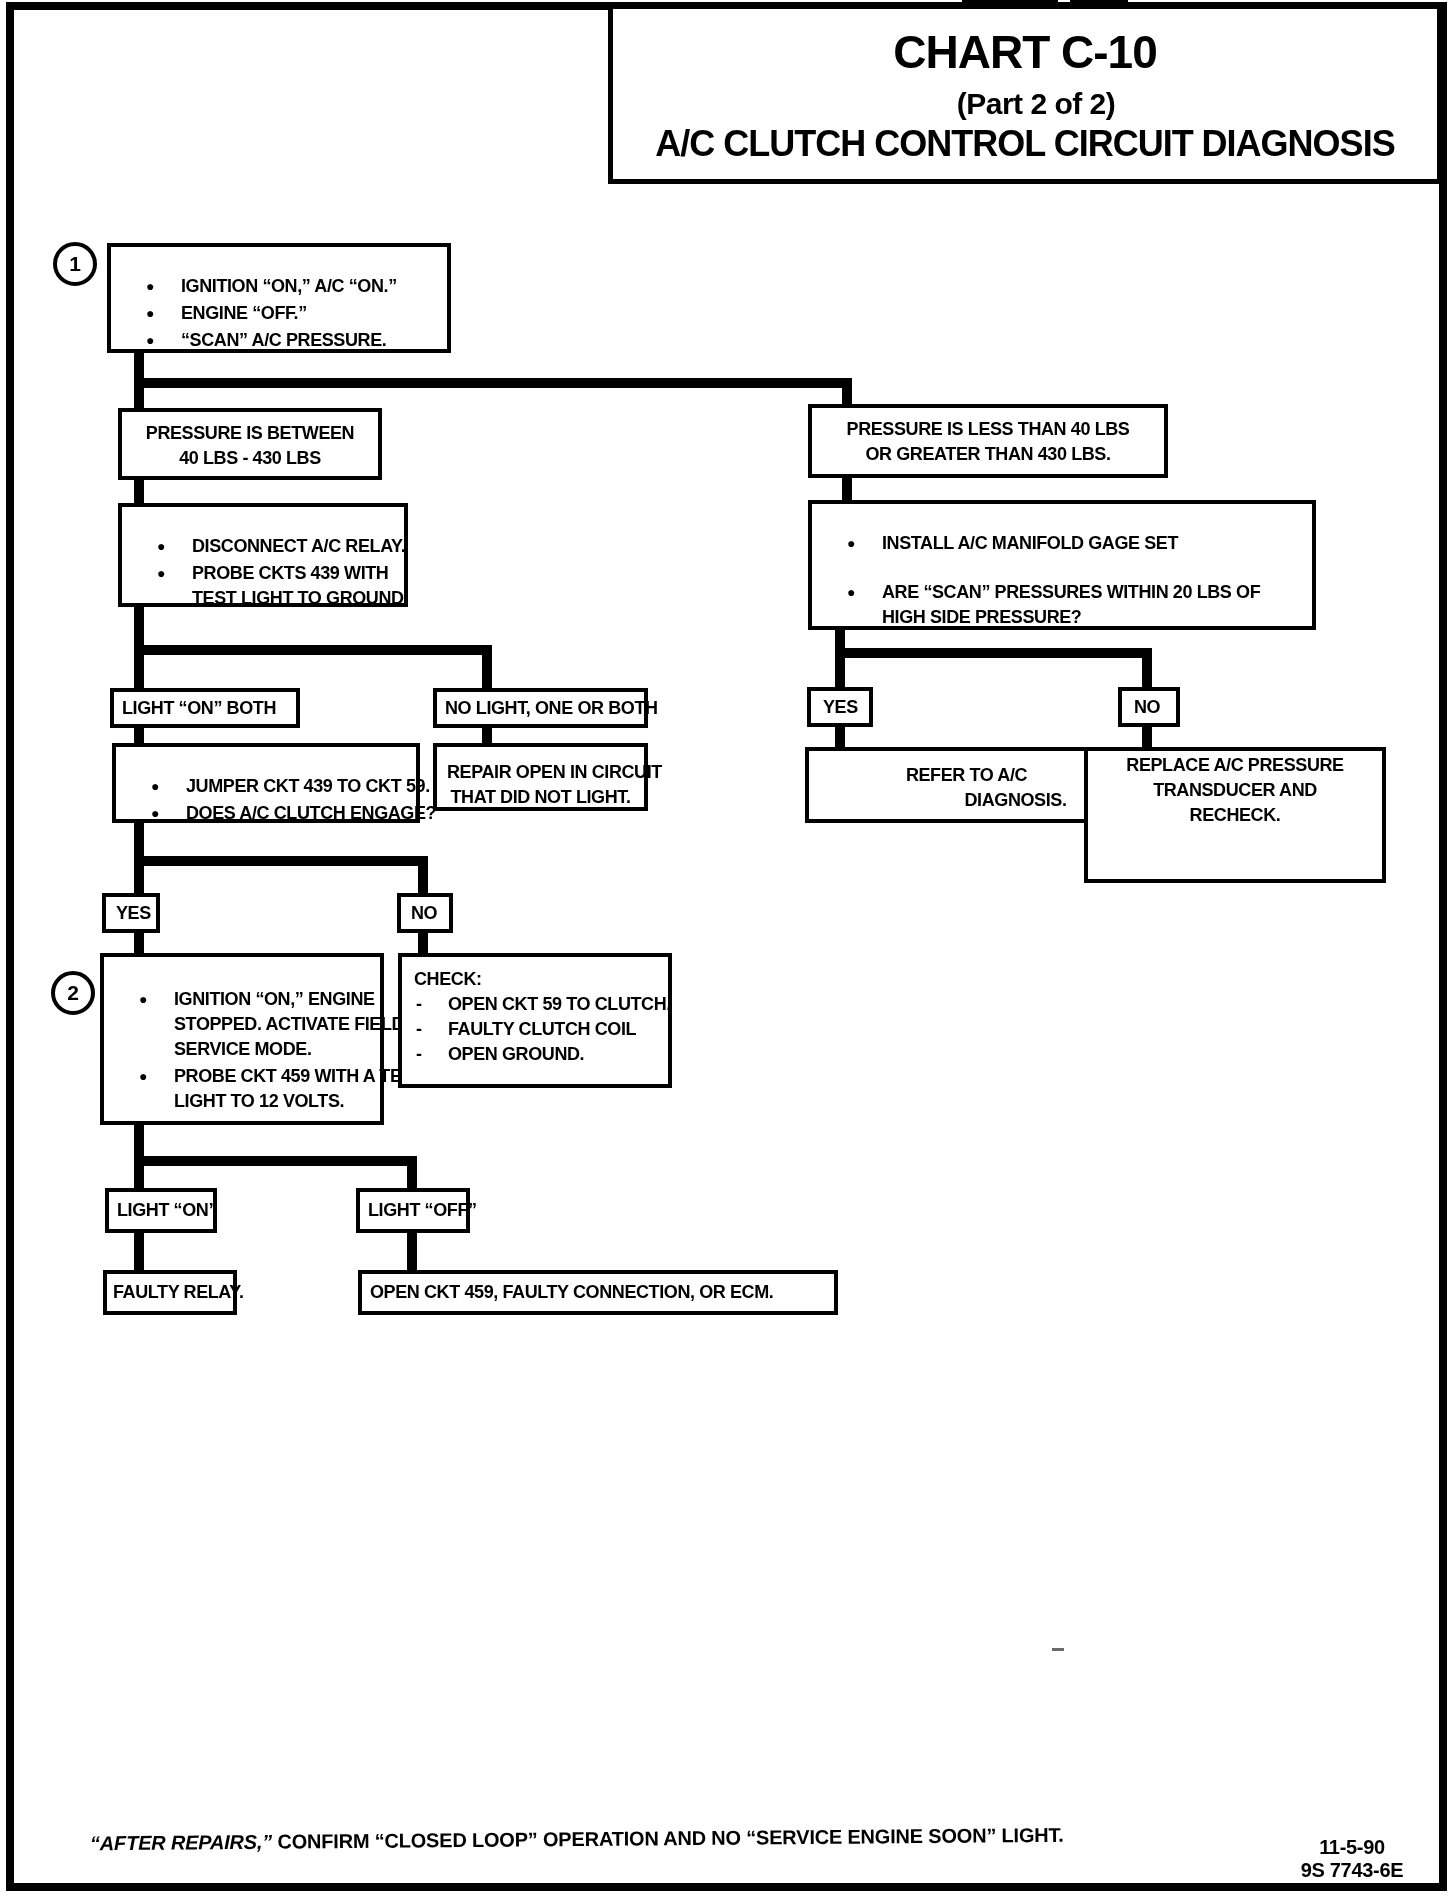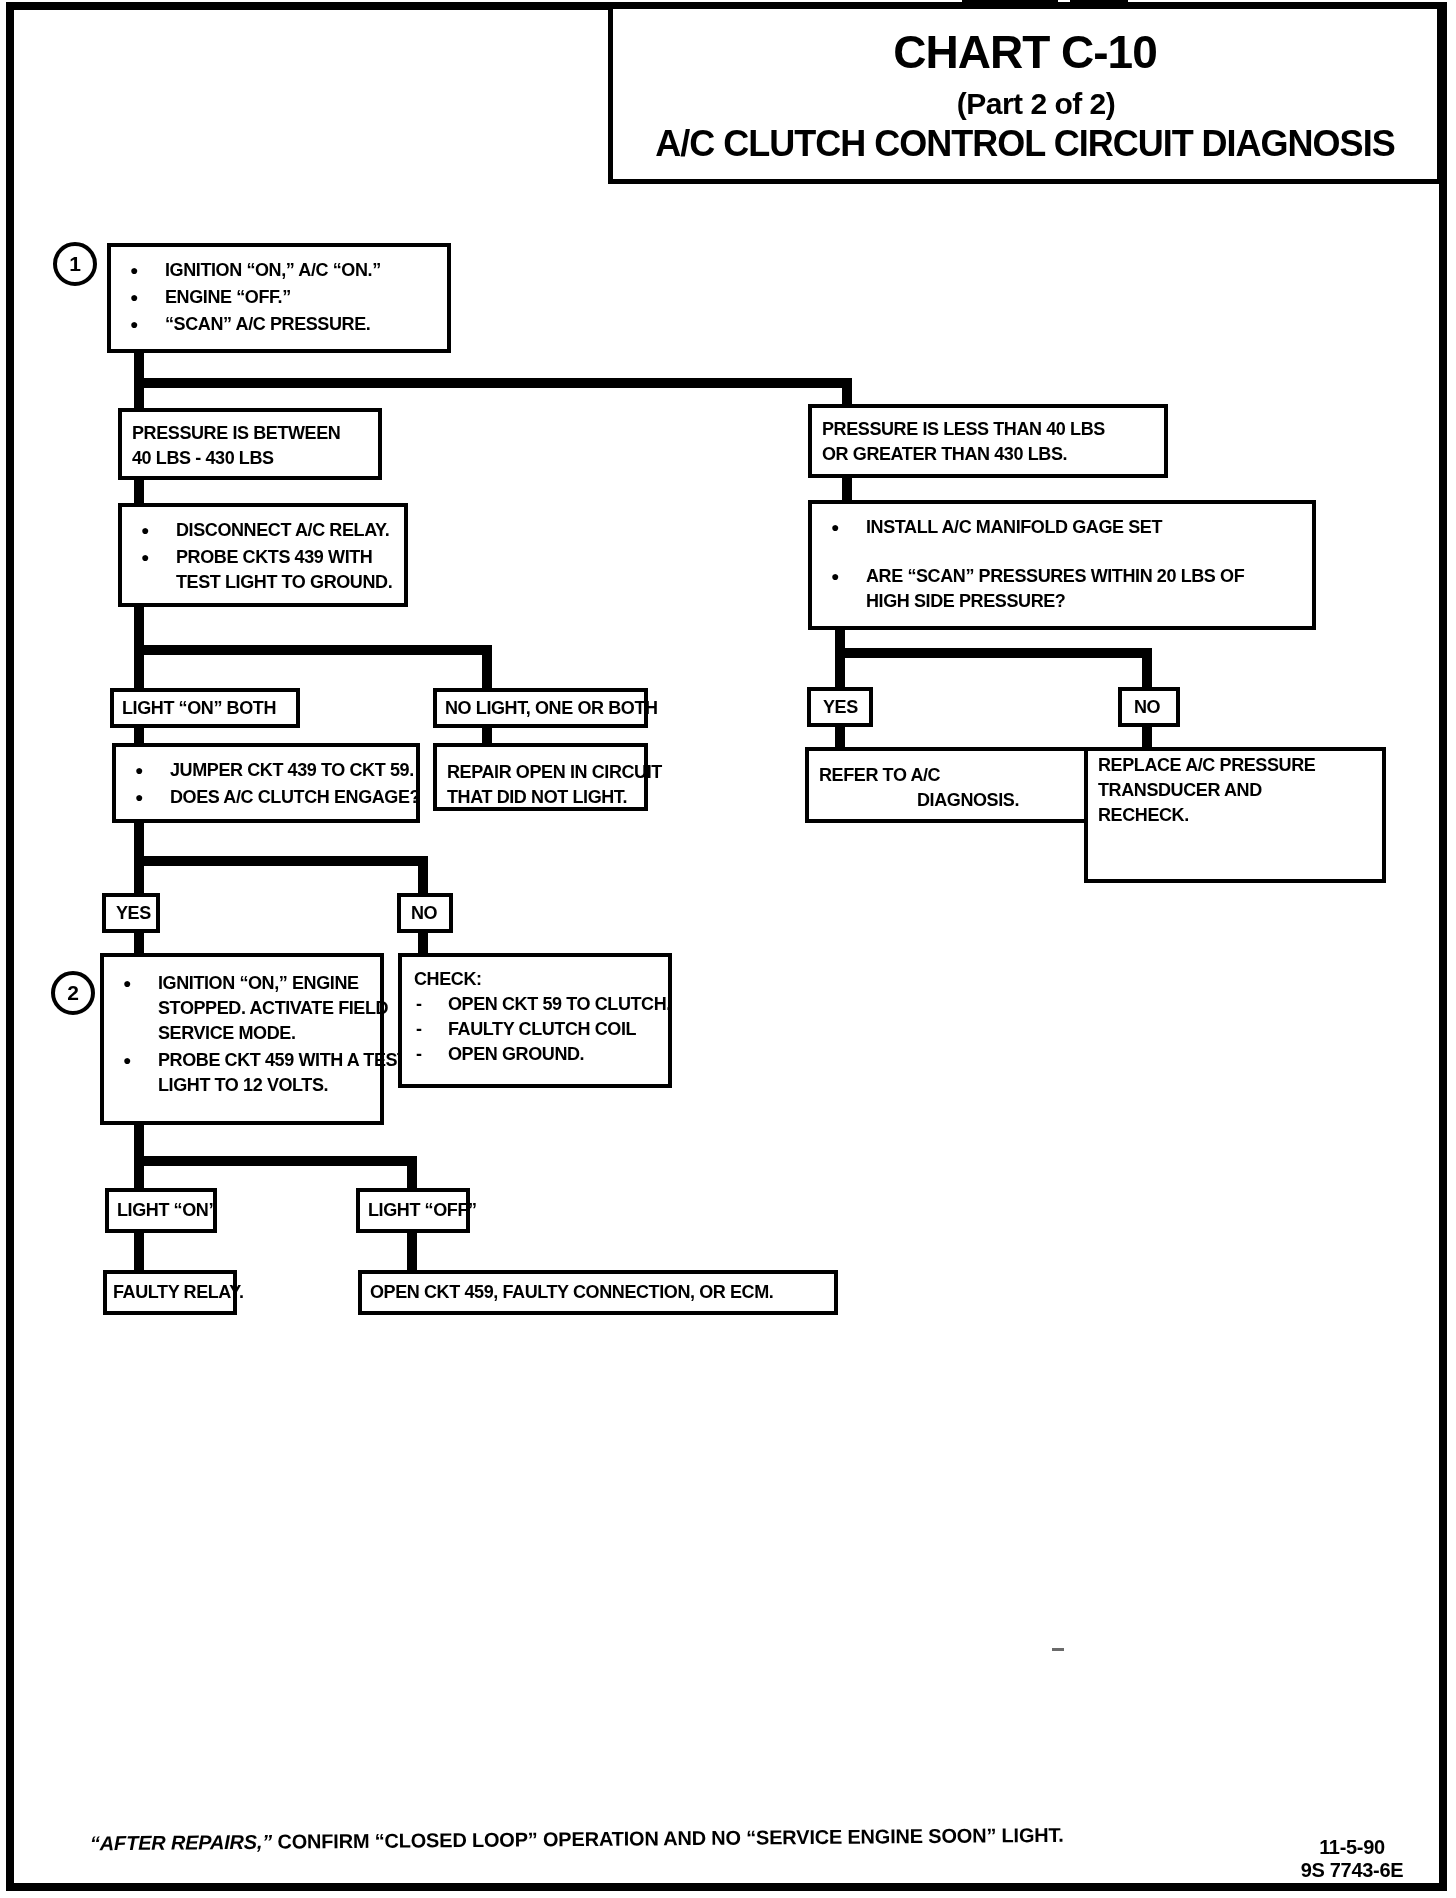--- a/index.html
+++ b/index.html
@@ -19,24 +19,24 @@
     text-align:center;
   }
   .titlebox .t1{font-size:46px;letter-spacing:-1px;margin-top:16px;}
   .titlebox .t2{font-size:30px;letter-spacing:-0.5px;margin-top:8px;margin-left:22px;}
   .titlebox .t3{font-size:36px;letter-spacing:-1px;margin-top:2px;}
   .node{
     position:absolute;border:4px solid #000;background:#fff;box-sizing:border-box;
     font-size:18px;line-height:25px;letter-spacing:-0.4px;
   }
   .line{white-space:nowrap;}
-  .bullets{list-style:none;margin:0;padding:11px 6px 8px 0;}
+  .bullets{list-style:none;margin:16px;padding:11px 6px 8px 0;}
   .bullets li{position:relative;padding-left:54px;margin-bottom:2px;}
   .bullets li::before{content:"\25CF";position:absolute;left:19px;top:0px;font-size:14px;}
-  .plain{padding:9px 10px;}
+  .plain{padding:9px 10px;text-align:center;}
   .labelbox{display:flex;align-items:center;padding-left:8px;}
   .indent{padding-left:98px;}
   .check-head{padding:10px 0 0 12px;}
   .check-item{position:relative;padding-left:46px;white-space:nowrap;}
   .check-item::before{content:"-";position:absolute;left:14px;top:0;}
   .conn{position:absolute;background:#000;}
   .marker{
     position:absolute;width:44px;height:44px;border:4px solid #000;border-radius:50%;
     box-sizing:border-box;display:flex;align-items:center;justify-content:center;
     font-size:21px;background:#fff;

